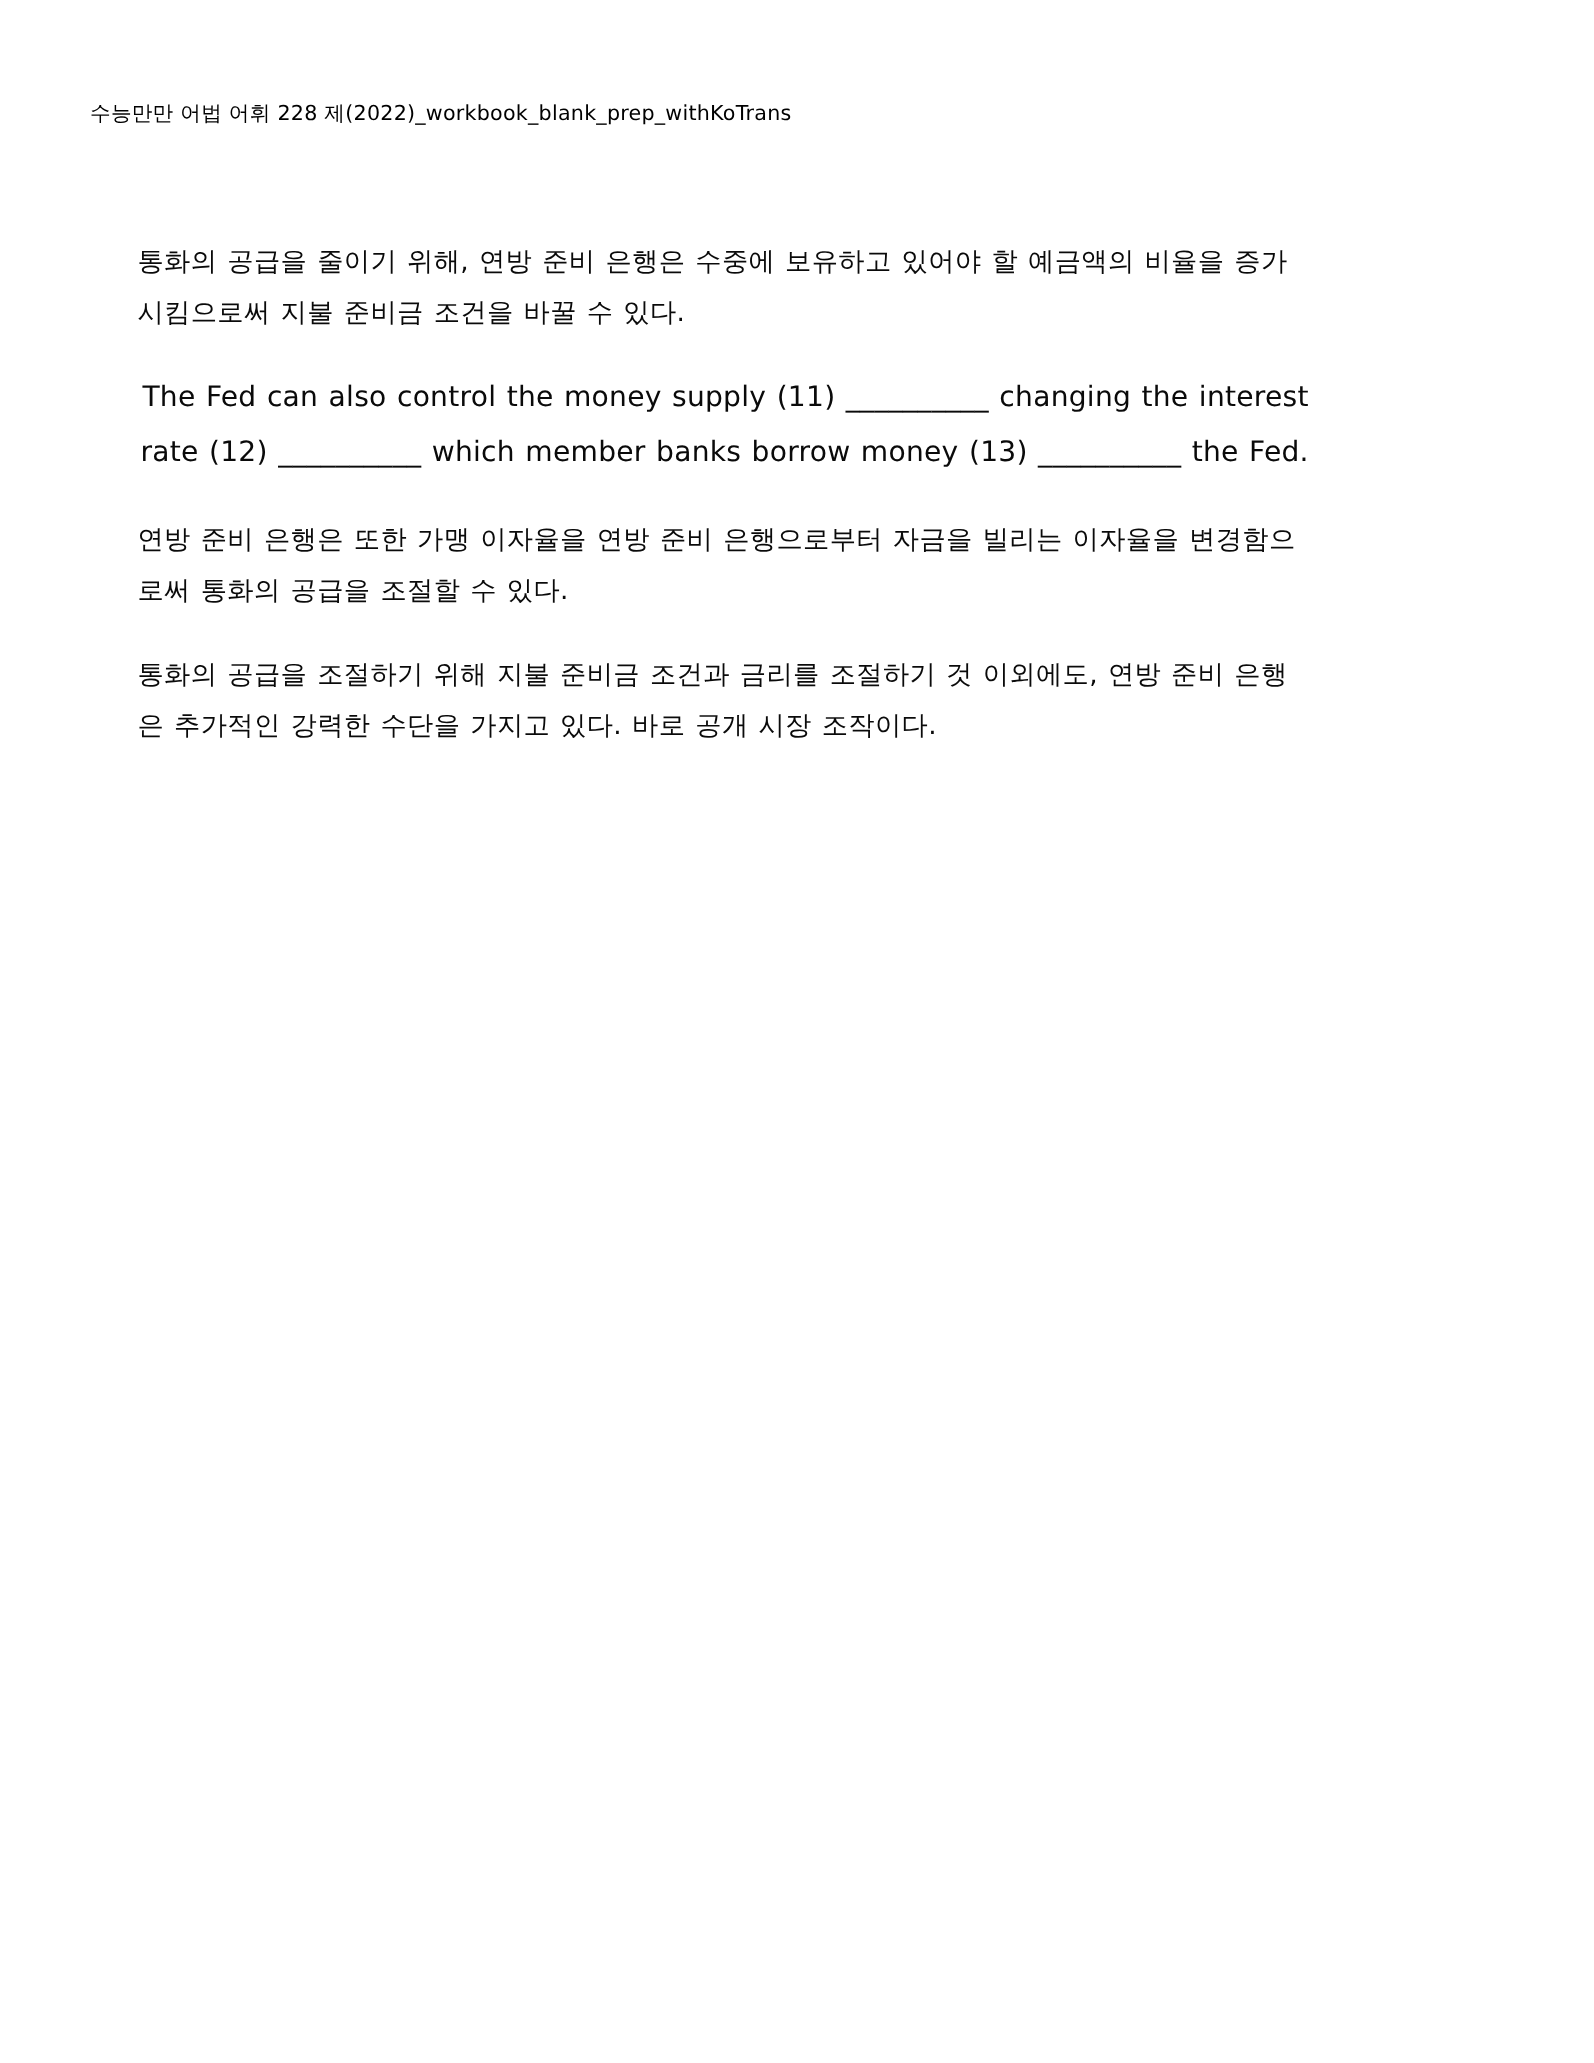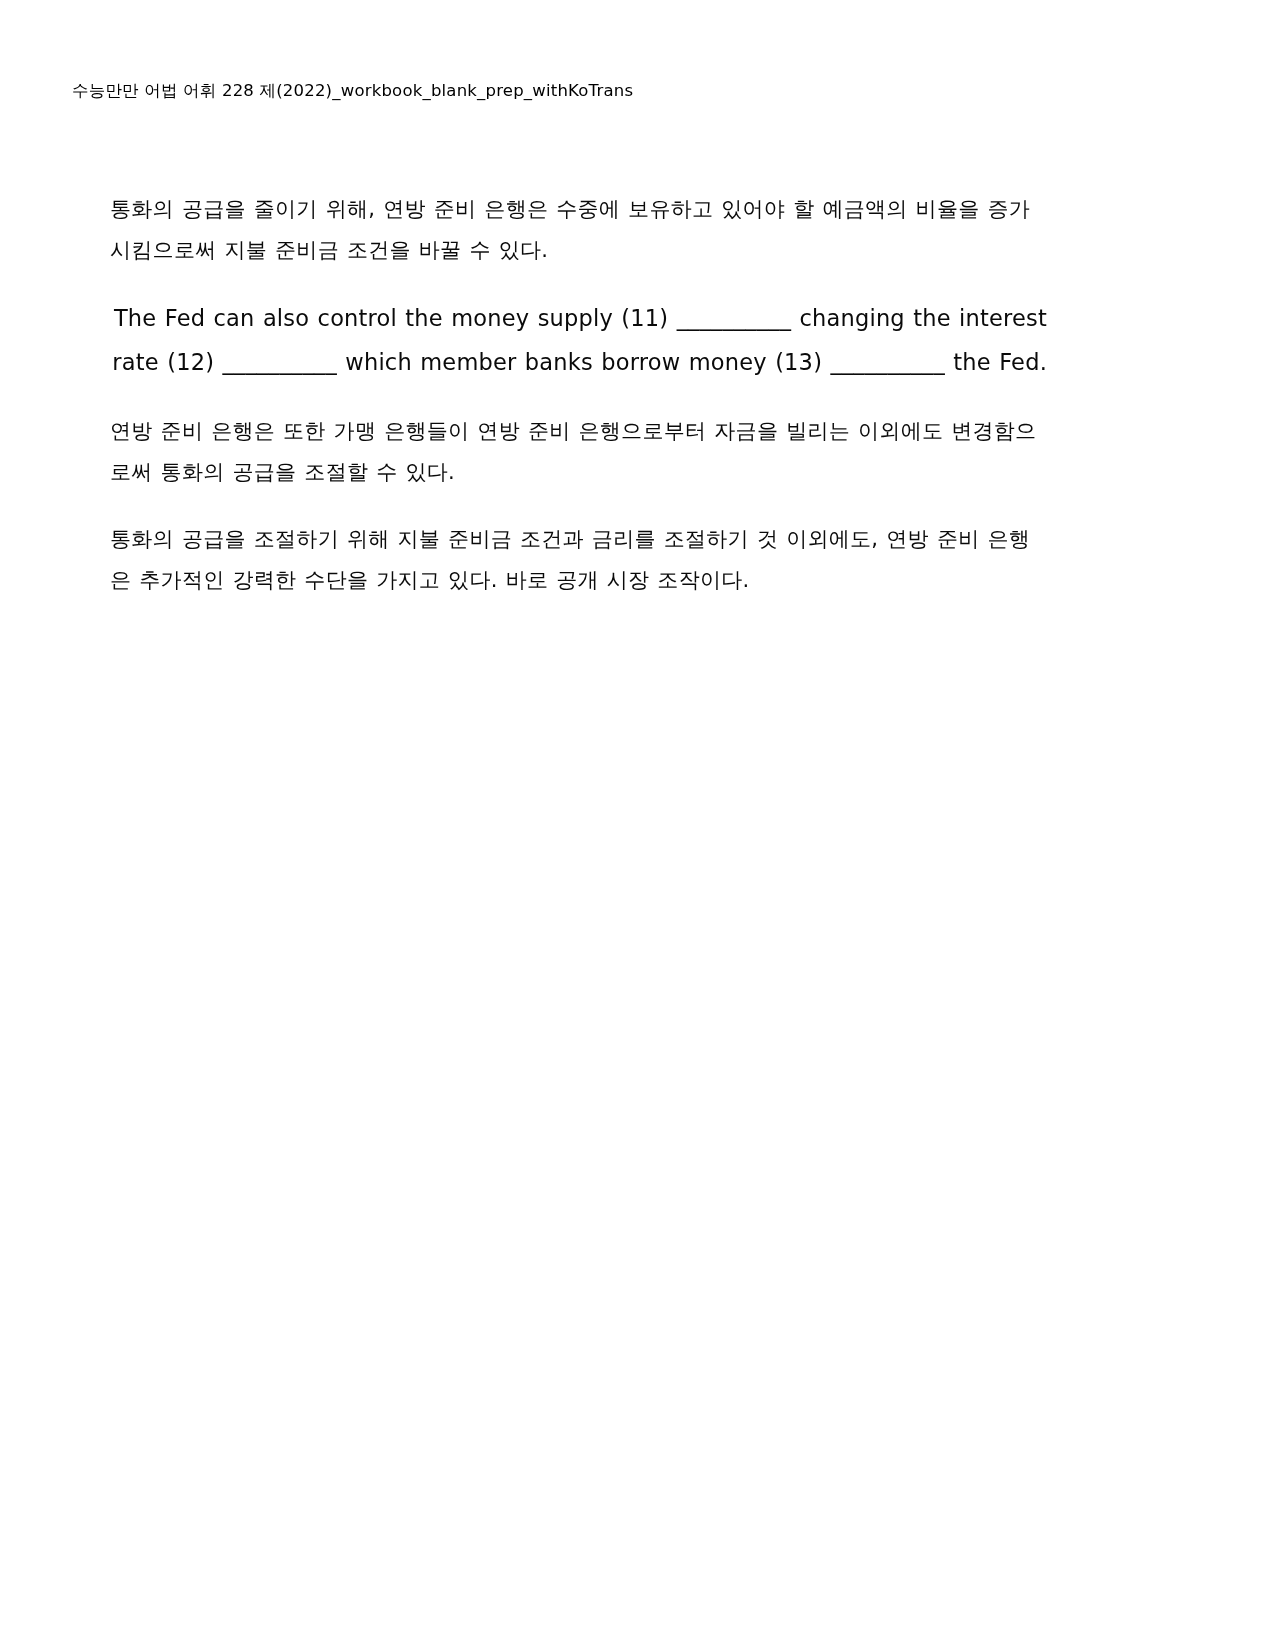--- a/index.html
+++ b/index.html
@@ -60,20 +60,20 @@
 <div class="page">
 
   <div class="doc-header">수능만만 어법 어휘 228 제(2022)_workbook_blank_prep_withKoTrans</div>
 
   <div class="body-block">
 
     <p class="para ko">통화의 공급을 줄이기 위해, 연방 준비 은행은 수중에 보유하고 있어야 할 예금액의 비율을 증가시킴으로써 지불 준비금 조건을 바꿀 수 있다.</p>
 
     <p class="para en">The Fed can also control the money supply (11) __________ changing the interest rate (12) __________ which member banks borrow money (13) __________ the Fed.</p>
 
-    <p class="para ko">연방 준비 은행은 또한 가맹 은행들이 연방 준비 은행으로부터 자금을 빌리는 이외에도 변경함으로써 통화의 공급을 조절할 수 있다.</p>
+    <p class="para ko">연방 준비 은행은 또한 가맹 이자율을 연방 준비 은행으로부터 자금을 빌리는 이자율을 변경함으로써 통화의 공급을 조절할 수 있다.</p>
 
 
     <p class="para ko">통화의 공급을 조절하기 위해 지불 준비금 조건과 금리를 조절하기 것 이외에도, 연방 준비 은행은 추가적인 강력한 수단을 가지고 있다. 바로 공개 시장 조작이다.</p>
 
   </div>
 
 </div>
 
 </body></html>

